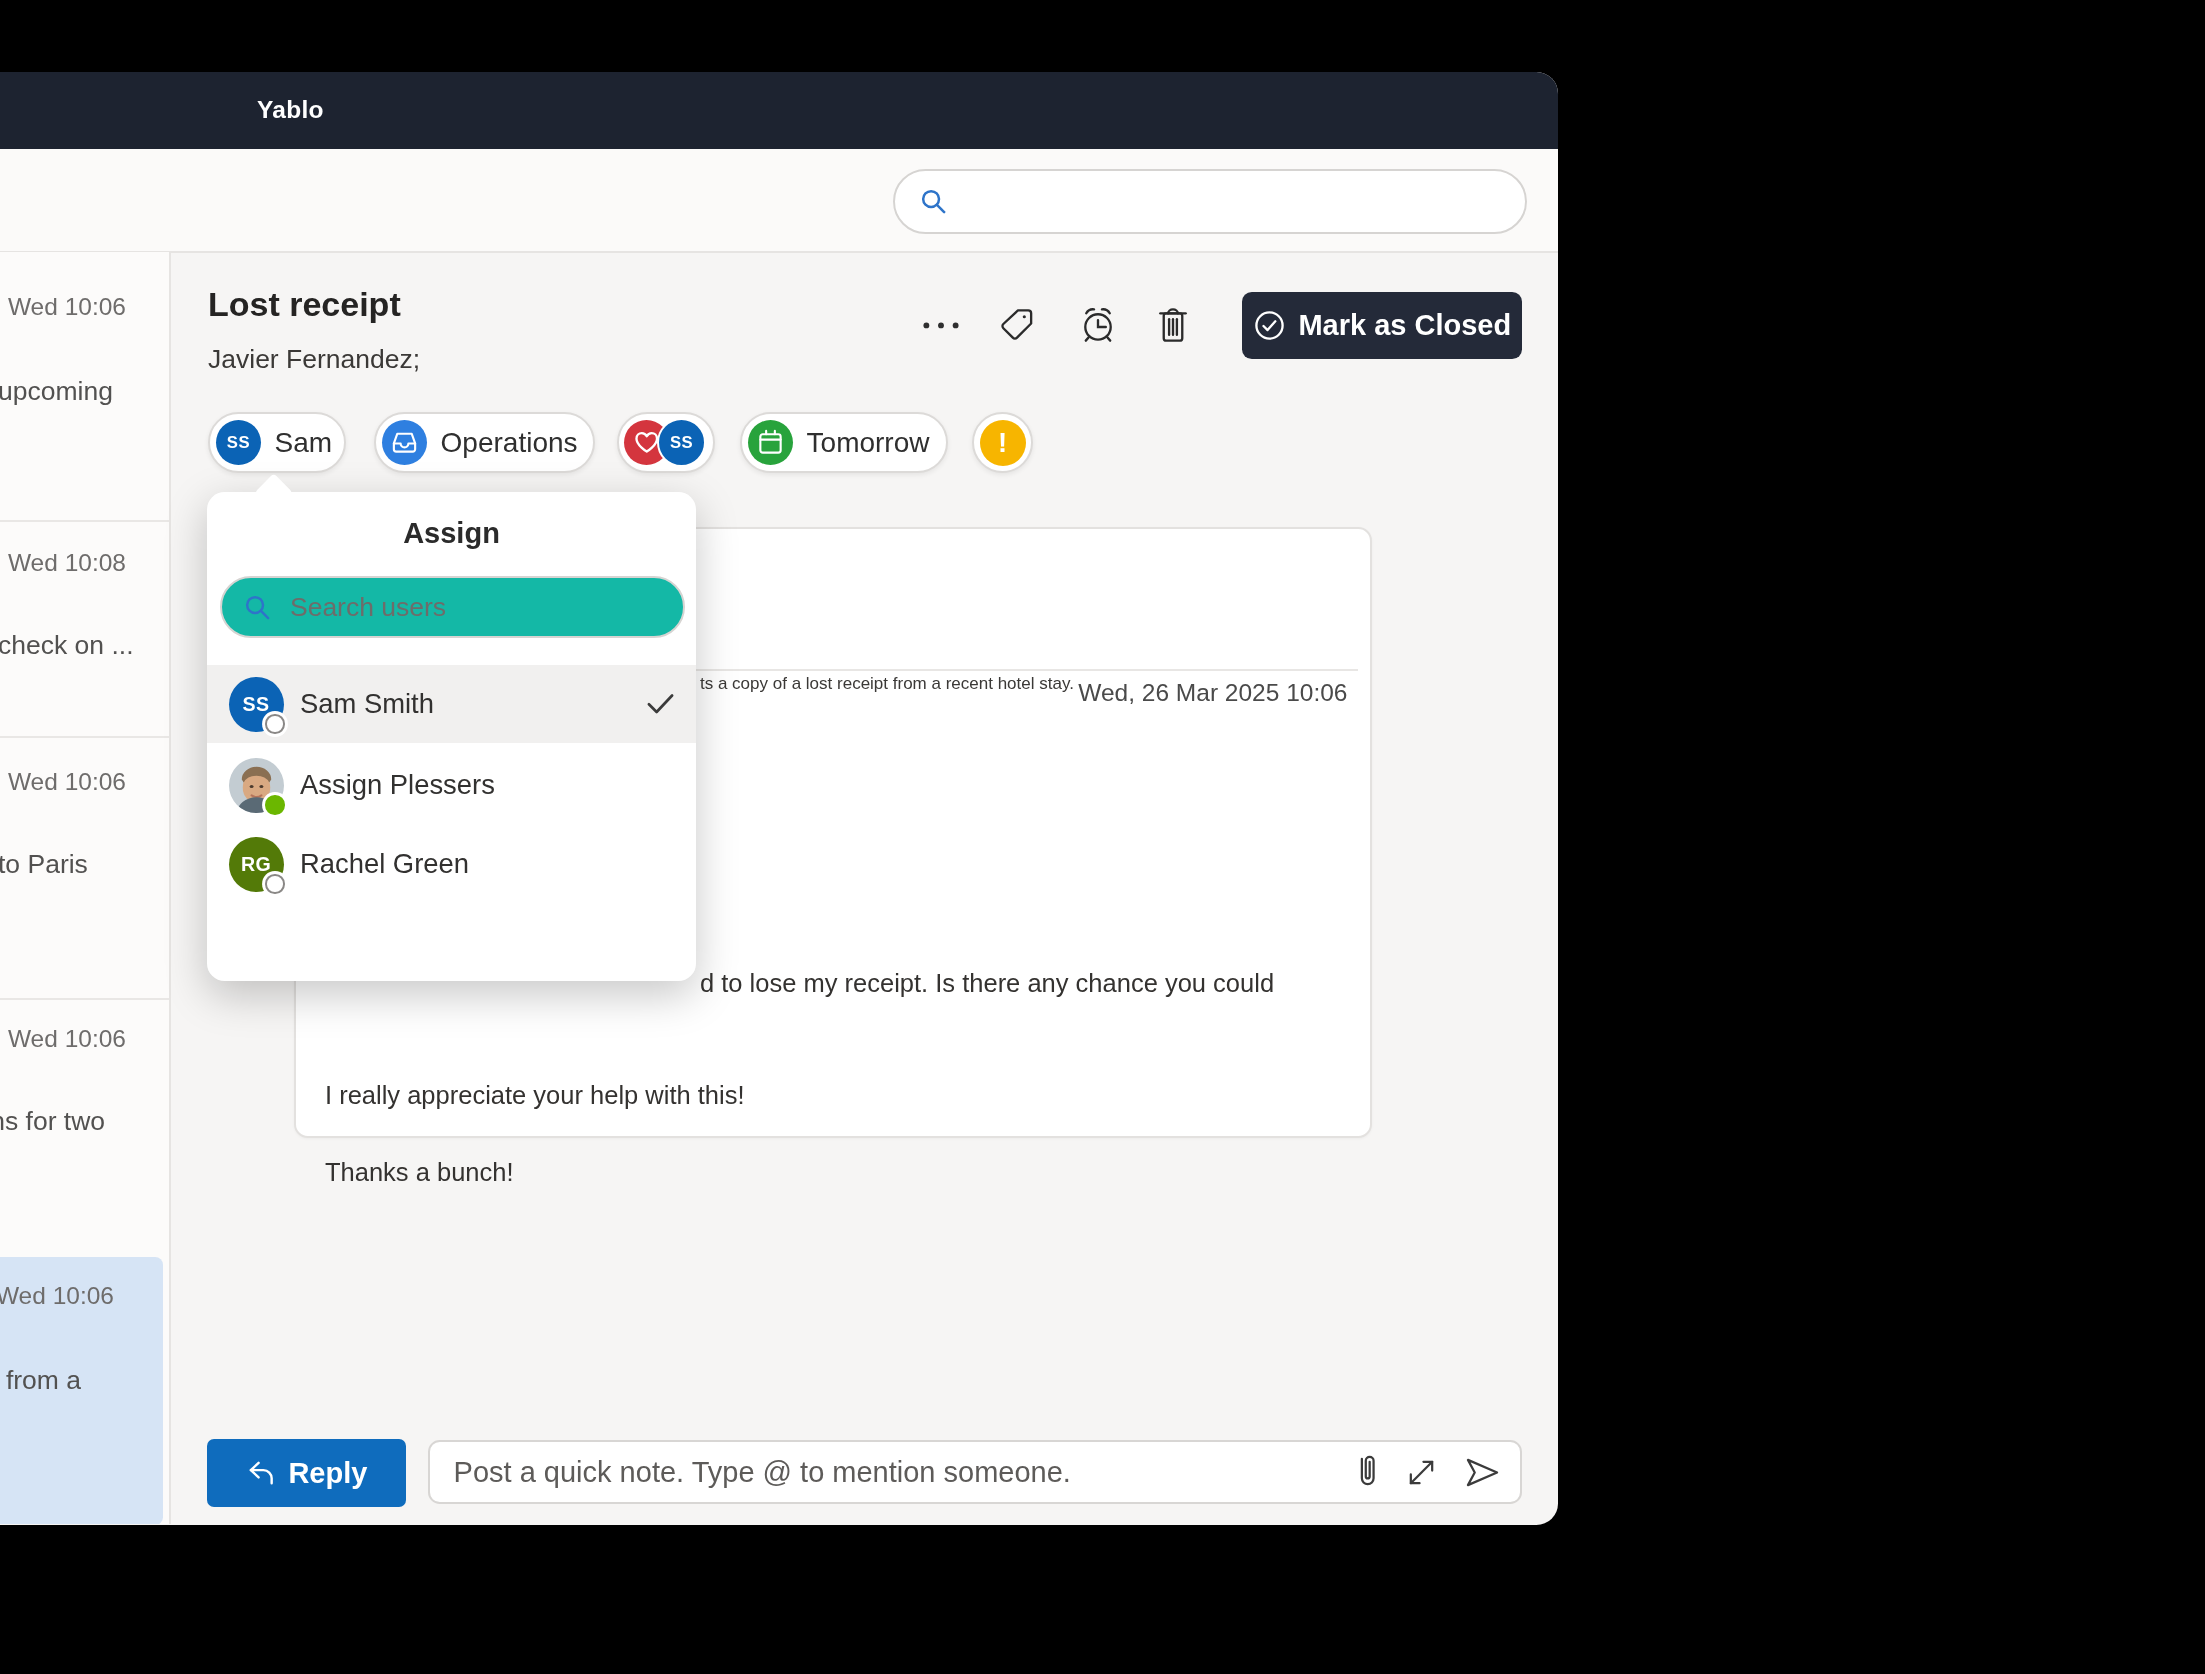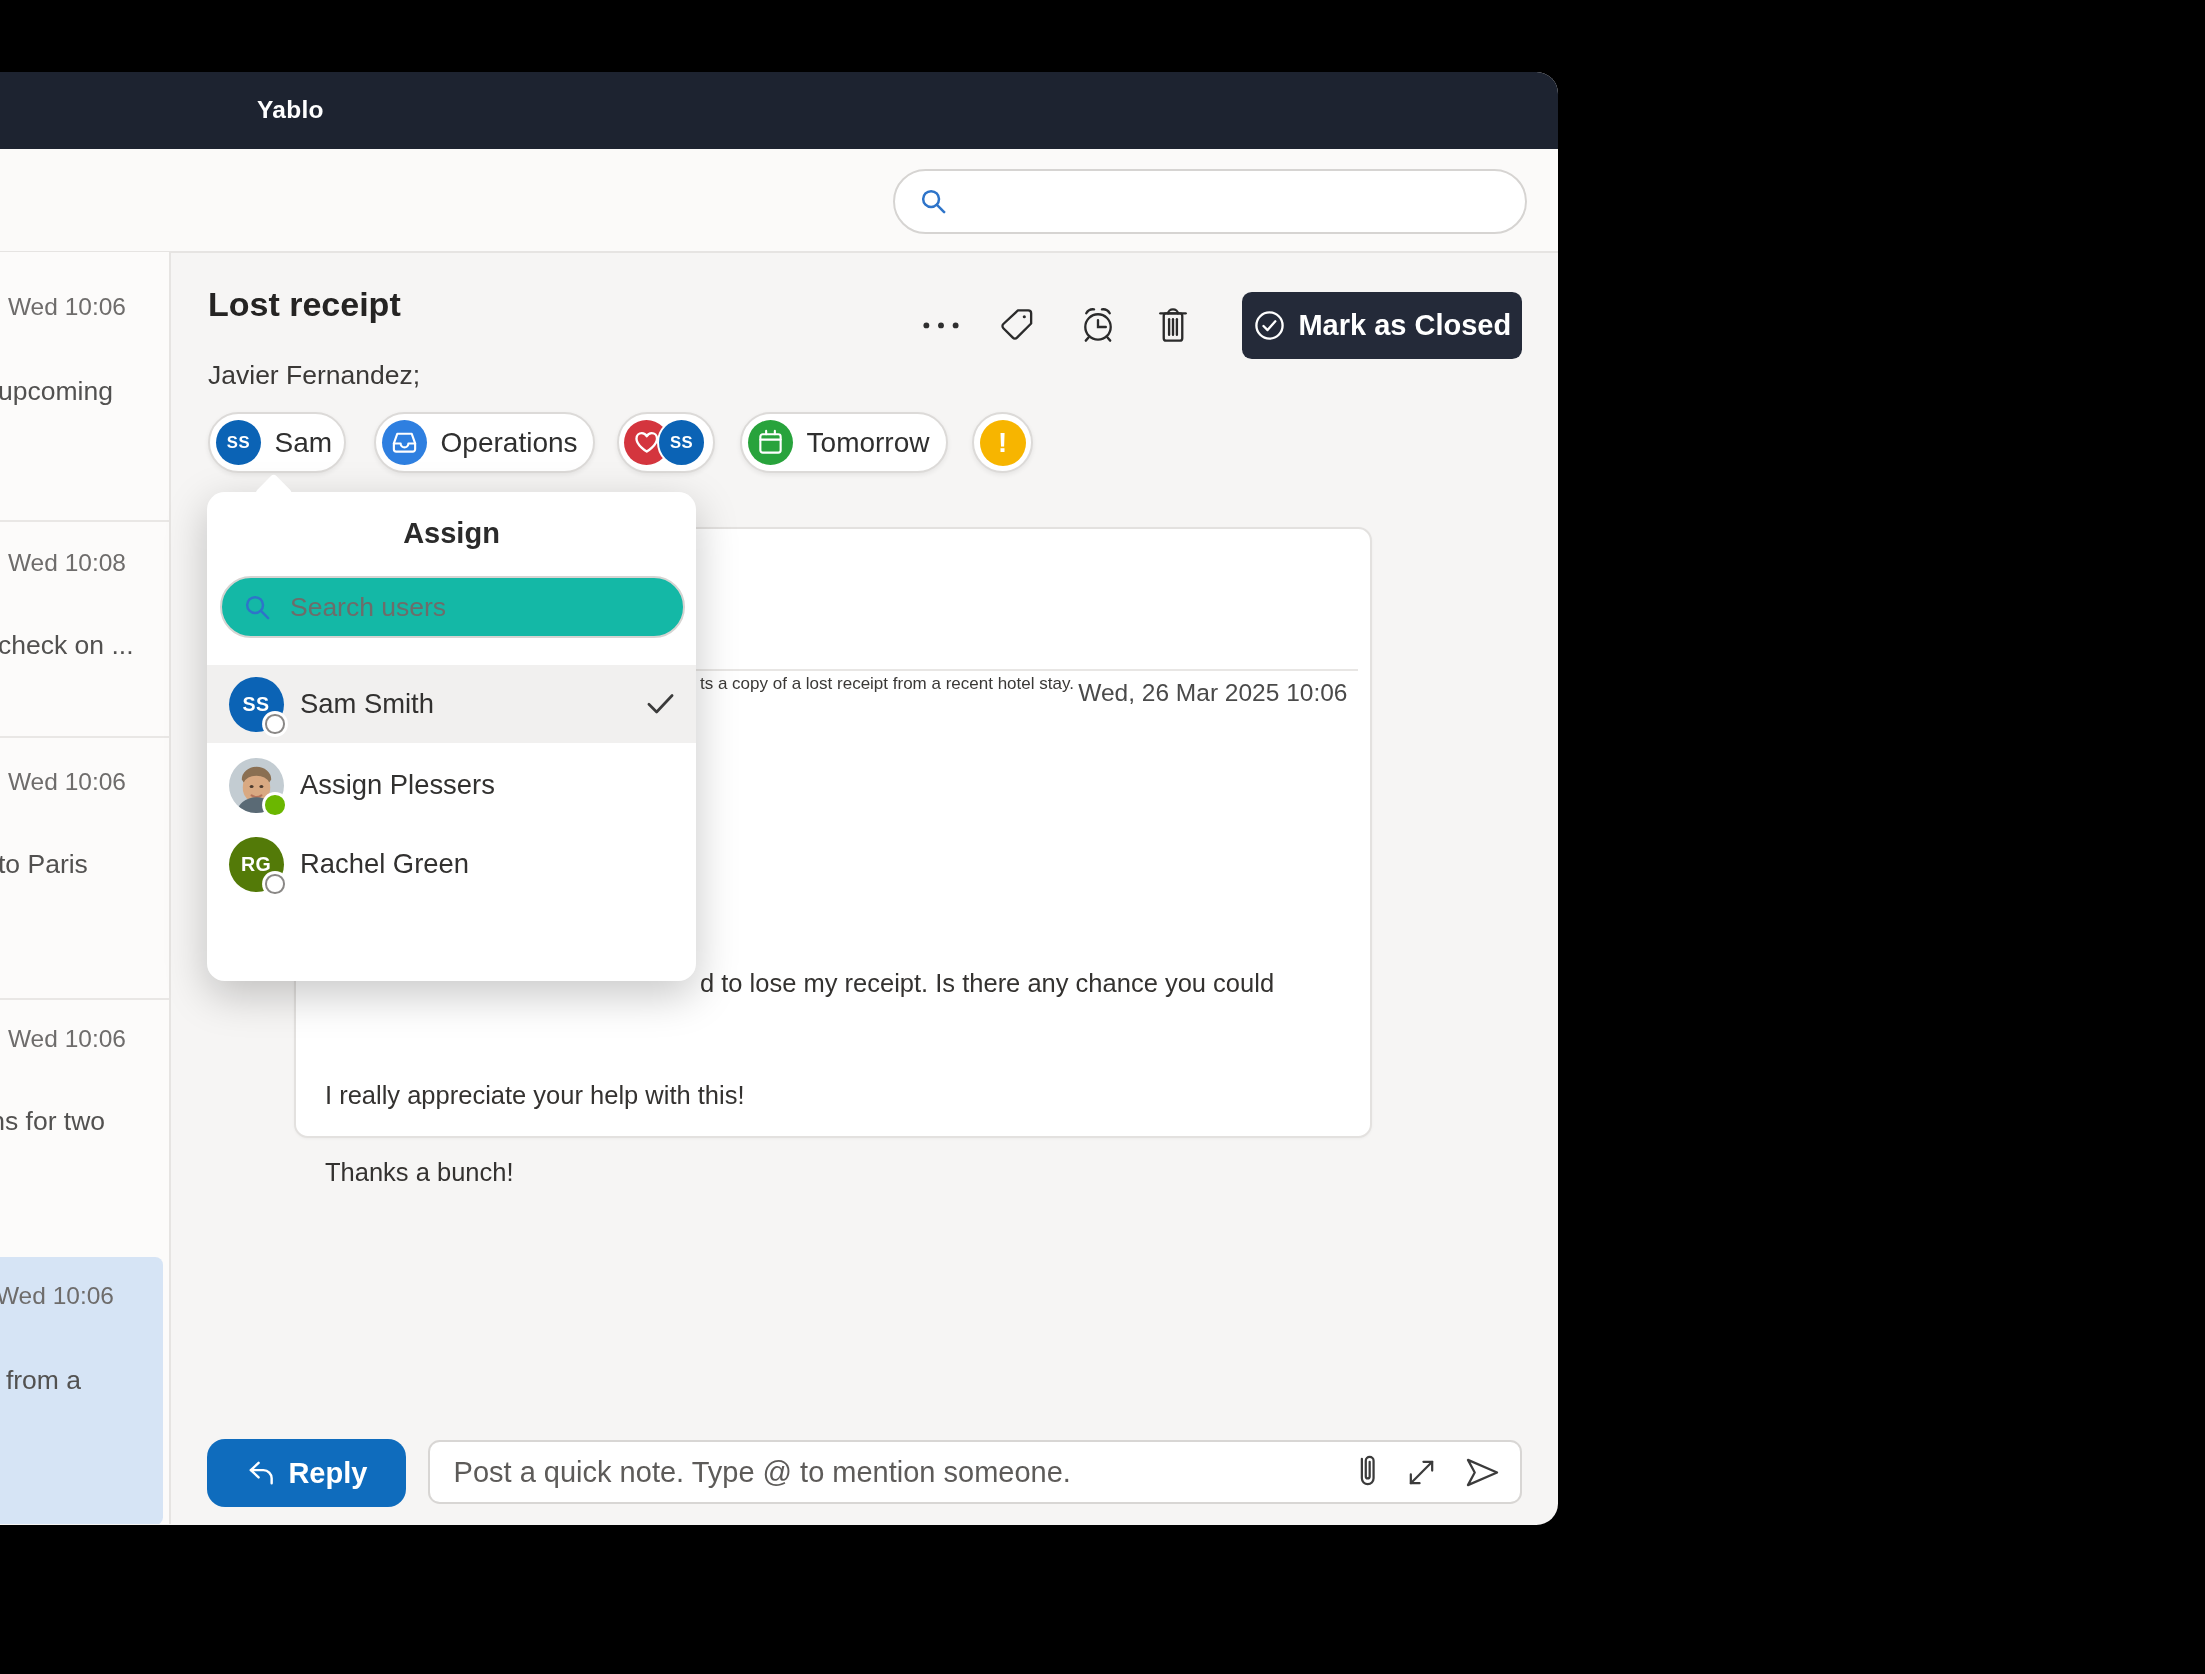--- a/index.html
+++ b/index.html
@@ -19,21 +19,21 @@
        font-size:26.5px;color:#3f3d3b;font-family:inherit;}
   .search-pill input::placeholder{color:#5d5b59;opacity:1;}
   .sidebar{position:absolute;left:0;top:180px;width:169px;height:1272px;background:#fcfbfa;
        border-right:2px solid #e6e4e2;box-sizing:content-box;overflow:hidden;}
   .sb-t{position:absolute;white-space:nowrap;transform:translateY(-50%);font-size:24.5px;color:#6e6c6b;}
   .sb-s{position:absolute;white-space:nowrap;transform:translateY(-50%);font-size:26.5px;color:#525150;}
   .sb-div{position:absolute;left:0;width:169px;height:2px;background:#e9e7e5;}
   .sb-sel{position:absolute;left:0;top:1005px;width:163px;height:268px;background:#d6e4f5;border-radius:0 7.8px 7.8px 0;}
   .page-title{position:absolute;left:208px;top:234px;transform:translateY(-54%);
        font-size:34px;font-weight:700;color:#252423;white-space:nowrap;}
-  .participants{position:absolute;left:208px;top:305px;transform:translateY(-54%);
+  .participants{position:absolute;left:208px;top:289px;transform:translateY(-54%);
        font-size:26.5px;color:#3b3937;white-space:nowrap;}
   .icon-btn{position:absolute;top:253px;transform:translate(-50%,-50%);width:55px;height:55px;
        display:flex;align-items:center;justify-content:center;cursor:pointer;}
   .btn-dark{position:absolute;left:1242px;top:220px;width:280px;height:67px;background:#242a39;
        border-radius:9.8px;display:flex;align-items:center;justify-content:center;gap:12.7px;cursor:pointer;}
   .btn-dark span{color:#fff;font-size:29px;font-weight:600;white-space:nowrap;}
   .pill{position:absolute;top:340px;height:61px;background:#fff;border:2px solid #dcdad8;border-radius:32px;
        box-sizing:border-box;display:flex;align-items:center;box-shadow:0 2px 4.9px rgba(0,0,0,.07);cursor:pointer;}
   .pill .label{font-size:28px;color:#2f2f2f;margin-left:13.7px;white-space:nowrap;}
   .avres{width:45px;height:45px;border-radius:50%;margin-left:5.9px;flex:0 0 auto;
@@ -57,21 +57,21 @@
        font-size:26.5px;color:#3f3d3b;font-family:inherit;}
   .pop-search input::placeholder{color:#6e6c6a;opacity:1;}
   .userrow{position:absolute;left:0;width:489px;height:78px;cursor:pointer;}
   .userrow.sel{background:#f1f0ef;}
   .uav{position:absolute;left:21.6px;top:11.8px;width:55px;height:55px;border-radius:50%;
        display:flex;align-items:center;justify-content:center;color:#fff;font-size:19.6px;font-weight:700;letter-spacing:0.5px;}
   .uname{position:absolute;left:93px;top:50%;transform:translateY(-50%);font-size:27.4px;color:#323130;white-space:nowrap;}
   .badge{position:absolute;left:58px;top:49px;width:19.6px;height:19.6px;border-radius:50%;box-sizing:border-box;
        background:#fff;border:2.9px solid #8a8886;box-shadow:0 0 0 2.9px #fff;}
   .badge.on{background:#6bb700;border-color:#6bb700;}
-  .composer-reply{position:absolute;left:207px;top:1367px;width:199px;height:68px;background:#0f6cbd;border-radius:18px;
+  .composer-reply{position:absolute;left:207px;top:1367px;width:199px;height:68px;background:#0f6cbd;border-radius:7px;
        display:flex;align-items:center;justify-content:center;gap:11.8px;cursor:pointer;}
   .composer-reply span{color:#fff;font-size:29px;font-weight:600;}
   .note{position:absolute;left:428px;top:1368px;width:1094px;height:64px;background:#fff;border:2px solid #d8d6d4;
        border-radius:11.8px;box-sizing:border-box;display:flex;align-items:center;}
   .note input{border:0;outline:0;background:transparent;margin-left:21.6px;flex:1;font-size:29px;color:#3f3d3b;font-family:inherit;}
   .note input::placeholder{color:#5d5b59;opacity:1;}
   .note .nicon{flex:0 0 auto;margin-right:25.5px;cursor:pointer;display:flex;align-items:center;}
   svg{display:block;}
 </style>
 </head>

